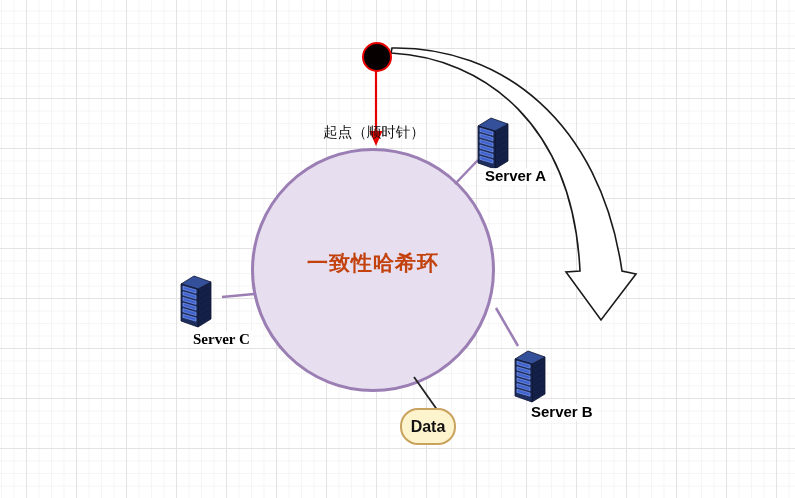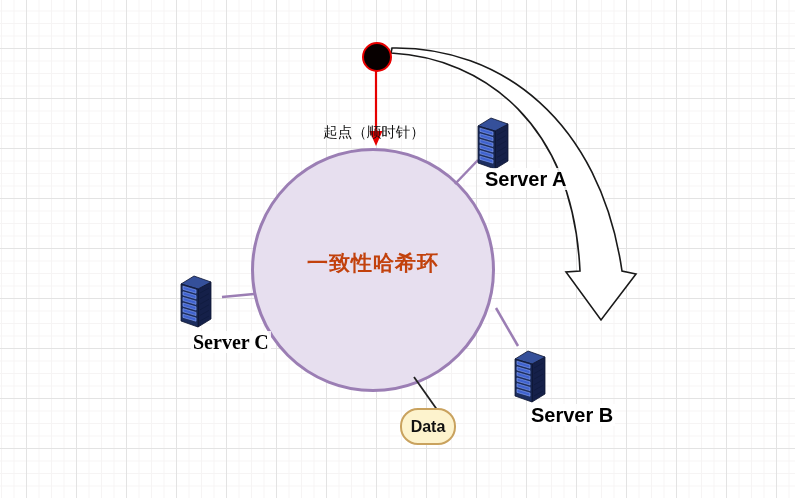--- a/index.html
+++ b/index.html
@@ -44,21 +44,21 @@
   .start-label{
     position:absolute;left:320px;top:94px;width:108px;
     text-align:center;font-size:14.5px;color:#111;
     z-index:3;white-space:nowrap;margin-top:29px;
   }
   
   .server{position:absolute;z-index:4;}
   .server svg{display:block;}
   .node-label{
     position:absolute;z-index:5;
-    font-size:20px;font-weight:bold;color:#000;
+    font-size:15px;font-weight:bold;color:#000;
     background:rgba(255,255,255,.85);
     padding:0 2px;white-space:nowrap;line-height:1.1;
   }
   
   .data-box{
     position:absolute;left:400px;top:408px;
     width:56px;height:37px;border-radius:18px;
     background:#fdf3cd;border:2px solid #c9a25e;
     box-sizing:border-box;
     display:flex;align-items:center;justify-content:center;

